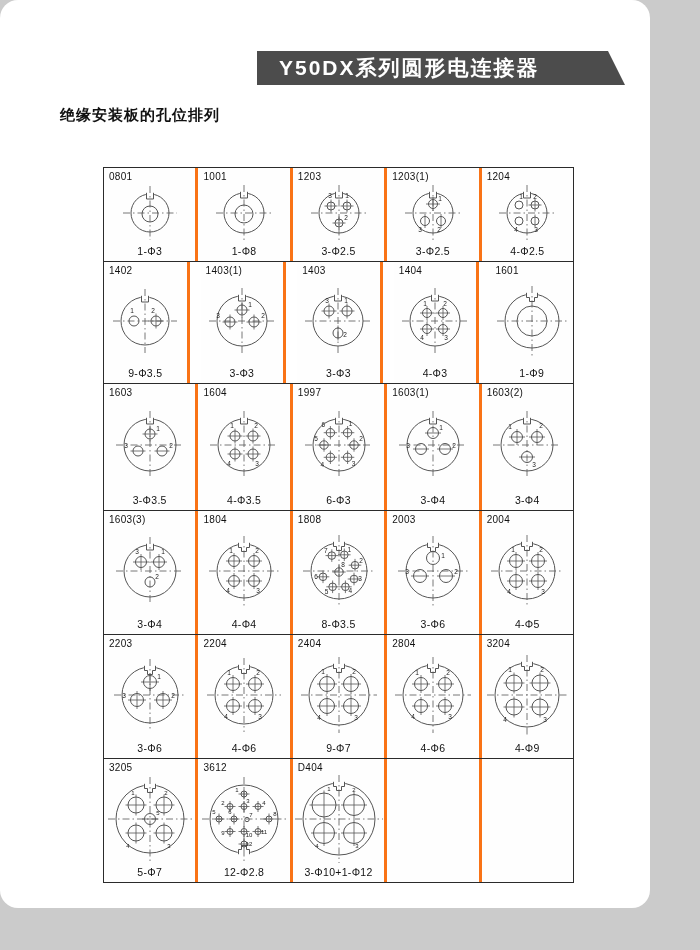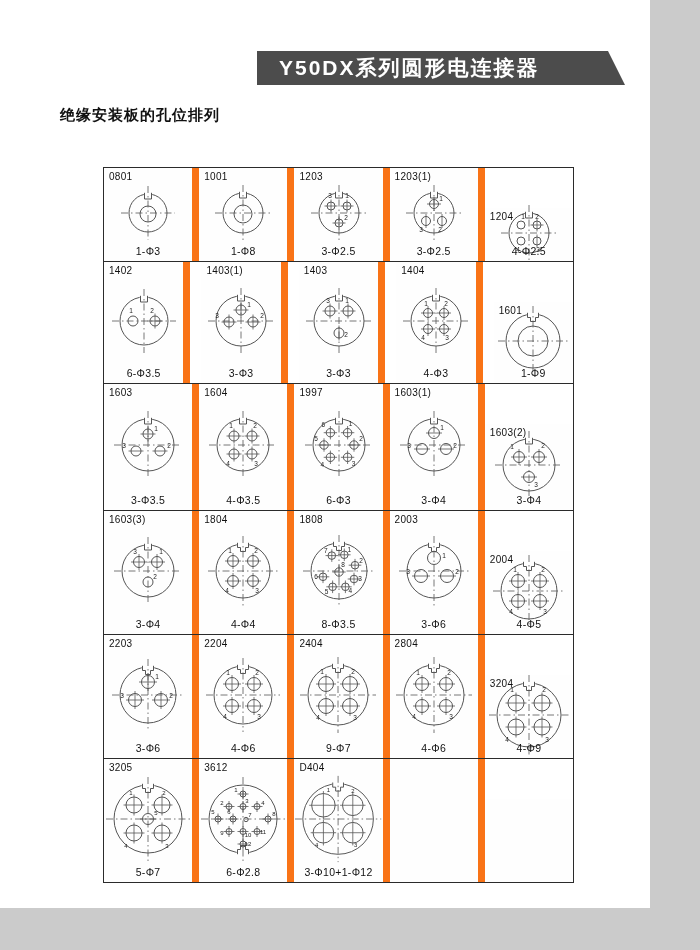--- a/index.html
+++ b/index.html
@@ -4,21 +4,21 @@
 <style>
   html,body{margin:0;padding:0;}
   body{
     width:700px;height:950px;position:relative;
     background:#cbcbcb;
     font-family:"Liberation Sans", sans-serif;
     -webkit-font-smoothing:antialiased;
   }
   .page{
     position:absolute;left:0;top:0;width:650px;height:908px;
-    background:#ffffff;overflow:visible;
+    background:#ffffff;overflow:visible;border-radius:18px;
   }
   .banner{
     position:absolute;left:257px;top:51px;width:368px;height:34px;
     background:#4c4c4c;
     clip-path:polygon(0 0, calc(100% - 17px) 0, 100% 100%, 0 100%);
     display:flex;align-items:center;
   }
   .banner-title{
     color:#ffffff;font-size:21px;font-weight:bold;letter-spacing:2px;
     padding-left:22px;white-space:nowrap;
@@ -33,23 +33,23 @@
   }
   .grid{
     position:absolute;left:103px;top:167px;width:471px;
     border:1px solid #2b2b2b;box-sizing:border-box;
     background:#fff;
   }
   .grow{display:flex;border-bottom:1px solid #2b2b2b;}
   .grow:last-child{border-bottom:none;}
   .cell{
     position:relative;flex:1;box-sizing:border-box;
-    border-right:7px solid #f97316;background:#fefefe;
+    border-right:3px solid #f97316;background:#fefefe;
   }
-  .cell:last-child{border-right:none;margin-top:40px;}
+  .cell:last-child{border-right:none;}
   .cell-id{
     position:absolute;top:3px;left:5px;font-size:10px;color:#111;
     letter-spacing:0.3px;
   }
   .diag{
     position:absolute;left:0;right:0;top:12px;bottom:16px;
     display:flex;align-items:center;justify-content:center;
   }
   .cap{
     position:absolute;bottom:4px;left:0;width:100%;text-align:center;
@@ -211,21 +211,21 @@
                 <text x="-13" y="-8" font-size="6.5" fill="#222" text-anchor="middle">1</text>
               </g>
               <g>
                 <line x1="3.5" y1="0" x2="18.5" y2="0" stroke="#555555" stroke-width="0.8"></line>
                 <line x1="11" y1="-7.5" x2="11" y2="7.5" stroke="#555555" stroke-width="0.8"></line>
                 <circle cx="11" cy="0" r="5" fill="none" stroke="#555555" stroke-width="1"></circle>
                 <text x="8" y="-8" font-size="6.5" fill="#222" text-anchor="middle">2</text>
               </g>
             </svg>
           </div>
-          <div class="cap">6-Φ3.5</div>
+          <div class="cap">9-Φ3.5</div>
         </div>
         <div class="cell">
           <div class="cell-id">1403(1)</div>
           <div class="diag">
             <svg width="68" height="68" viewBox="-34 -34 68 68">
               <circle cx="0" cy="0" r="25" fill="none" stroke="#555555" stroke-width="1"></circle>
               <rect x="-4.2" y="-27.2" width="8.4" height="7" fill="#fefefe" stroke="none"></rect>
               <path d="M -3.5 -26.2 V -20 H 3.5 V -26.2" fill="none" stroke="#555555" stroke-width="1"></path>
               <line x1="-33" y1="0" x2="33" y2="0" stroke="#555555" stroke-width="0.8" stroke-dasharray="7 3 1.5 3"></line>
               <line x1="0" y1="-33" x2="0" y2="33" stroke="#555555" stroke-width="0.8" stroke-dasharray="7 3 1.5 3"></line>
@@ -701,21 +701,21 @@
                 <line x1="-20" y1="10" x2="-2" y2="10" stroke="#555555" stroke-width="0.8"></line>
                 <line x1="-11" y1="1" x2="-11" y2="19" stroke="#555555" stroke-width="0.8"></line>
                 <circle cx="-11" cy="10" r="6.5" fill="none" stroke="#555555" stroke-width="1"></circle>
                 <text x="-18" y="23" font-size="6.5" fill="#222" text-anchor="middle">4</text>
               </g>
             </svg>
           </div>
           <div class="cap">4-Φ5</div>
         </div>
       </div>
-      <div class="grow" style="height: 123px; justify-content: flex-end;">
+      <div class="grow" style="height: 123px;">
         <div class="cell">
           <div class="cell-id">2203</div>
           <div class="diag">
             <svg width="74" height="74" viewBox="-37 -37 74 74">
               <circle cx="0" cy="0" r="28" fill="none" stroke="#555555" stroke-width="1"></circle>
               <rect x="-6.2" y="-30.2" width="12.4" height="5.5" fill="#fefefe" stroke="none"></rect>
               <rect x="-3.1" y="-30.2" width="6.2" height="9.5" fill="#fefefe" stroke="none"></rect>
               <path d="M -5.5 -29.2 V -24.5 H -2.5 V -20.5 H 2.5 V -24.5 H 5.5 V -29.2" fill="none" stroke="#555555" stroke-width="1"></path>
               <line x1="-36" y1="0" x2="36" y2="0" stroke="#555555" stroke-width="0.8" stroke-dasharray="7 3 1.5 3"></line>
               <line x1="0" y1="-36" x2="0" y2="36" stroke="#555555" stroke-width="0.8" stroke-dasharray="7 3 1.5 3"></line>
@@ -1013,21 +1013,21 @@
                 <text x="20" y="14.5" font-size="6" fill="#222" text-anchor="middle">11</text>
               </g>
               <g>
                 <line x1="-5.5" y1="25" x2="5.5" y2="25" stroke="#555555" stroke-width="0.8"></line>
                 <line x1="0" y1="19.5" x2="0" y2="30.5" stroke="#555555" stroke-width="0.8"></line>
                 <circle cx="0" cy="25" r="3" fill="none" stroke="#555555" stroke-width="1"></circle>
                 <text x="5" y="27" font-size="6" fill="#222" text-anchor="middle">12</text>
               </g>
             </svg>
           </div>
-          <div class="cap">6-Φ2.8</div>
+          <div class="cap">12-Φ2.8</div>
         </div>
         <div class="cell">
           <div class="cell-id">D404</div>
           <div class="diag">
             <svg width="90" height="90" viewBox="-45 -45 90 90">
               <circle cx="0" cy="0" r="36" fill="none" stroke="#555555" stroke-width="1"></circle>
               <rect x="-6.2" y="-38.2" width="12.4" height="5.5" fill="#fefefe" stroke="none"></rect>
               <rect x="-3.1" y="-38.2" width="6.2" height="9.5" fill="#fefefe" stroke="none"></rect>
               <path d="M -5.5 -37.2 V -32.5 H -2.5 V -28.5 H 2.5 V -32.5 H 5.5 V -37.2" fill="none" stroke="#555555" stroke-width="1"></path>
               <line x1="-44" y1="0" x2="44" y2="0" stroke="#555555" stroke-width="0.8" stroke-dasharray="7 3 1.5 3"></line>

